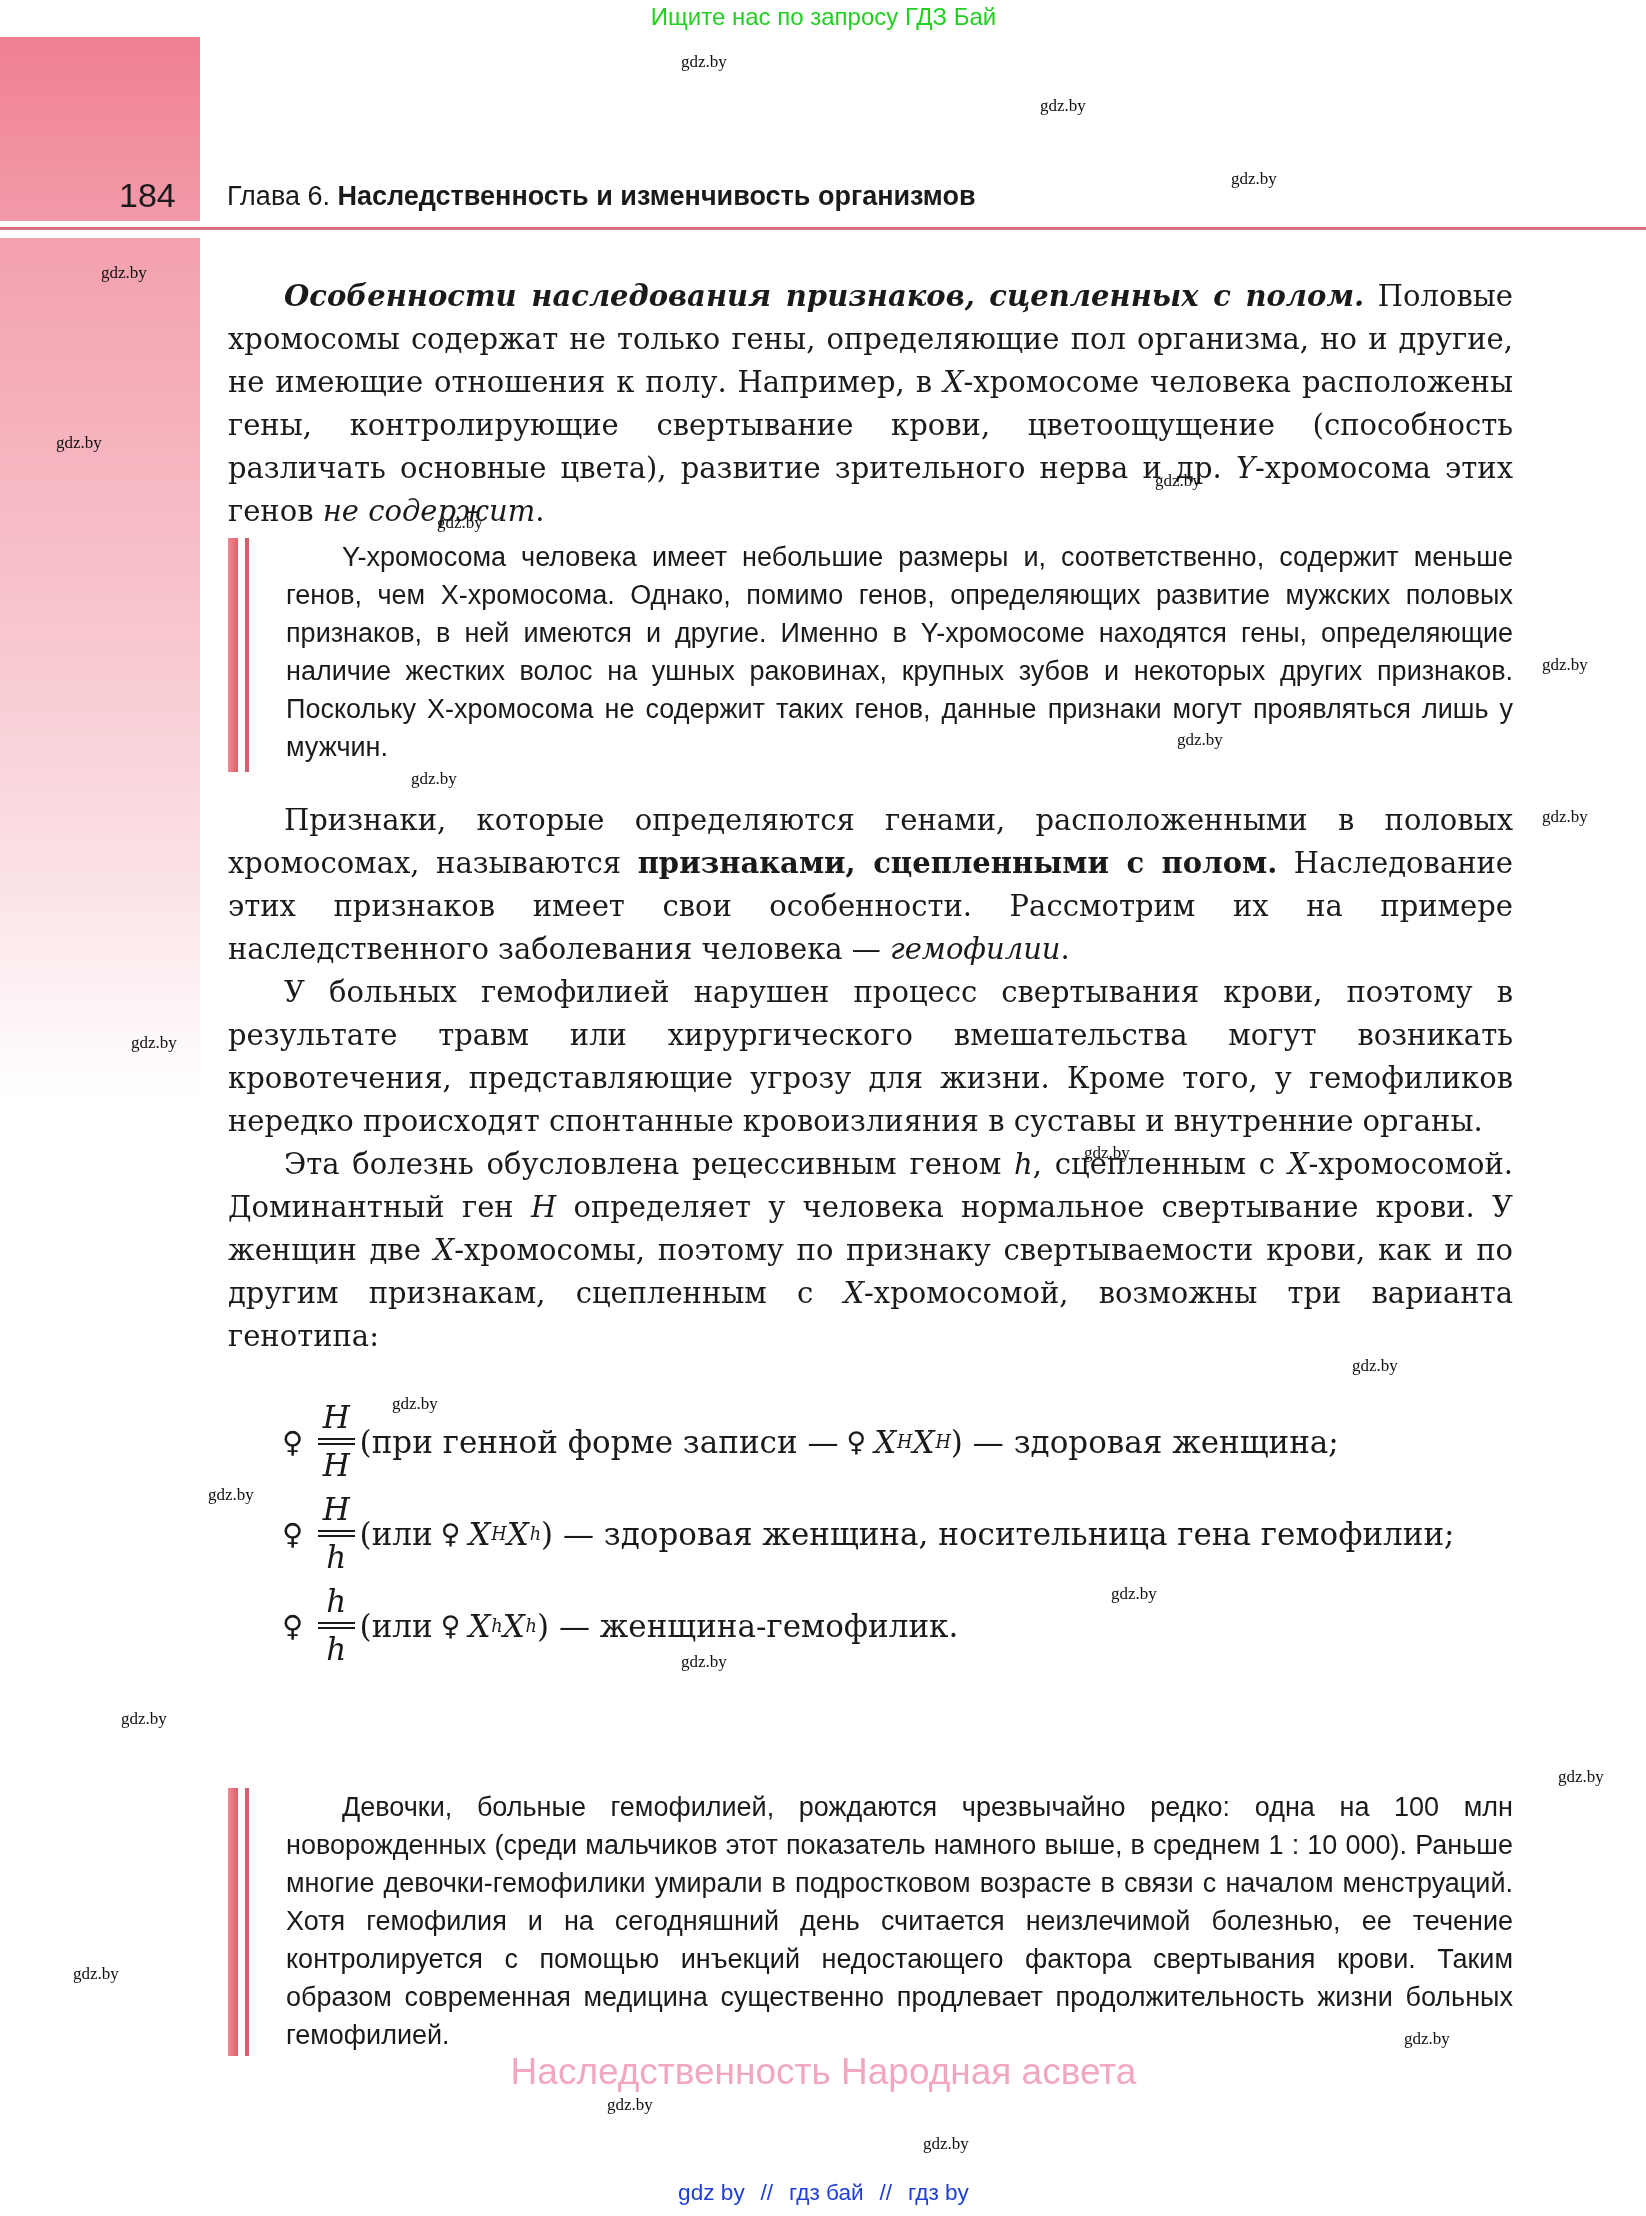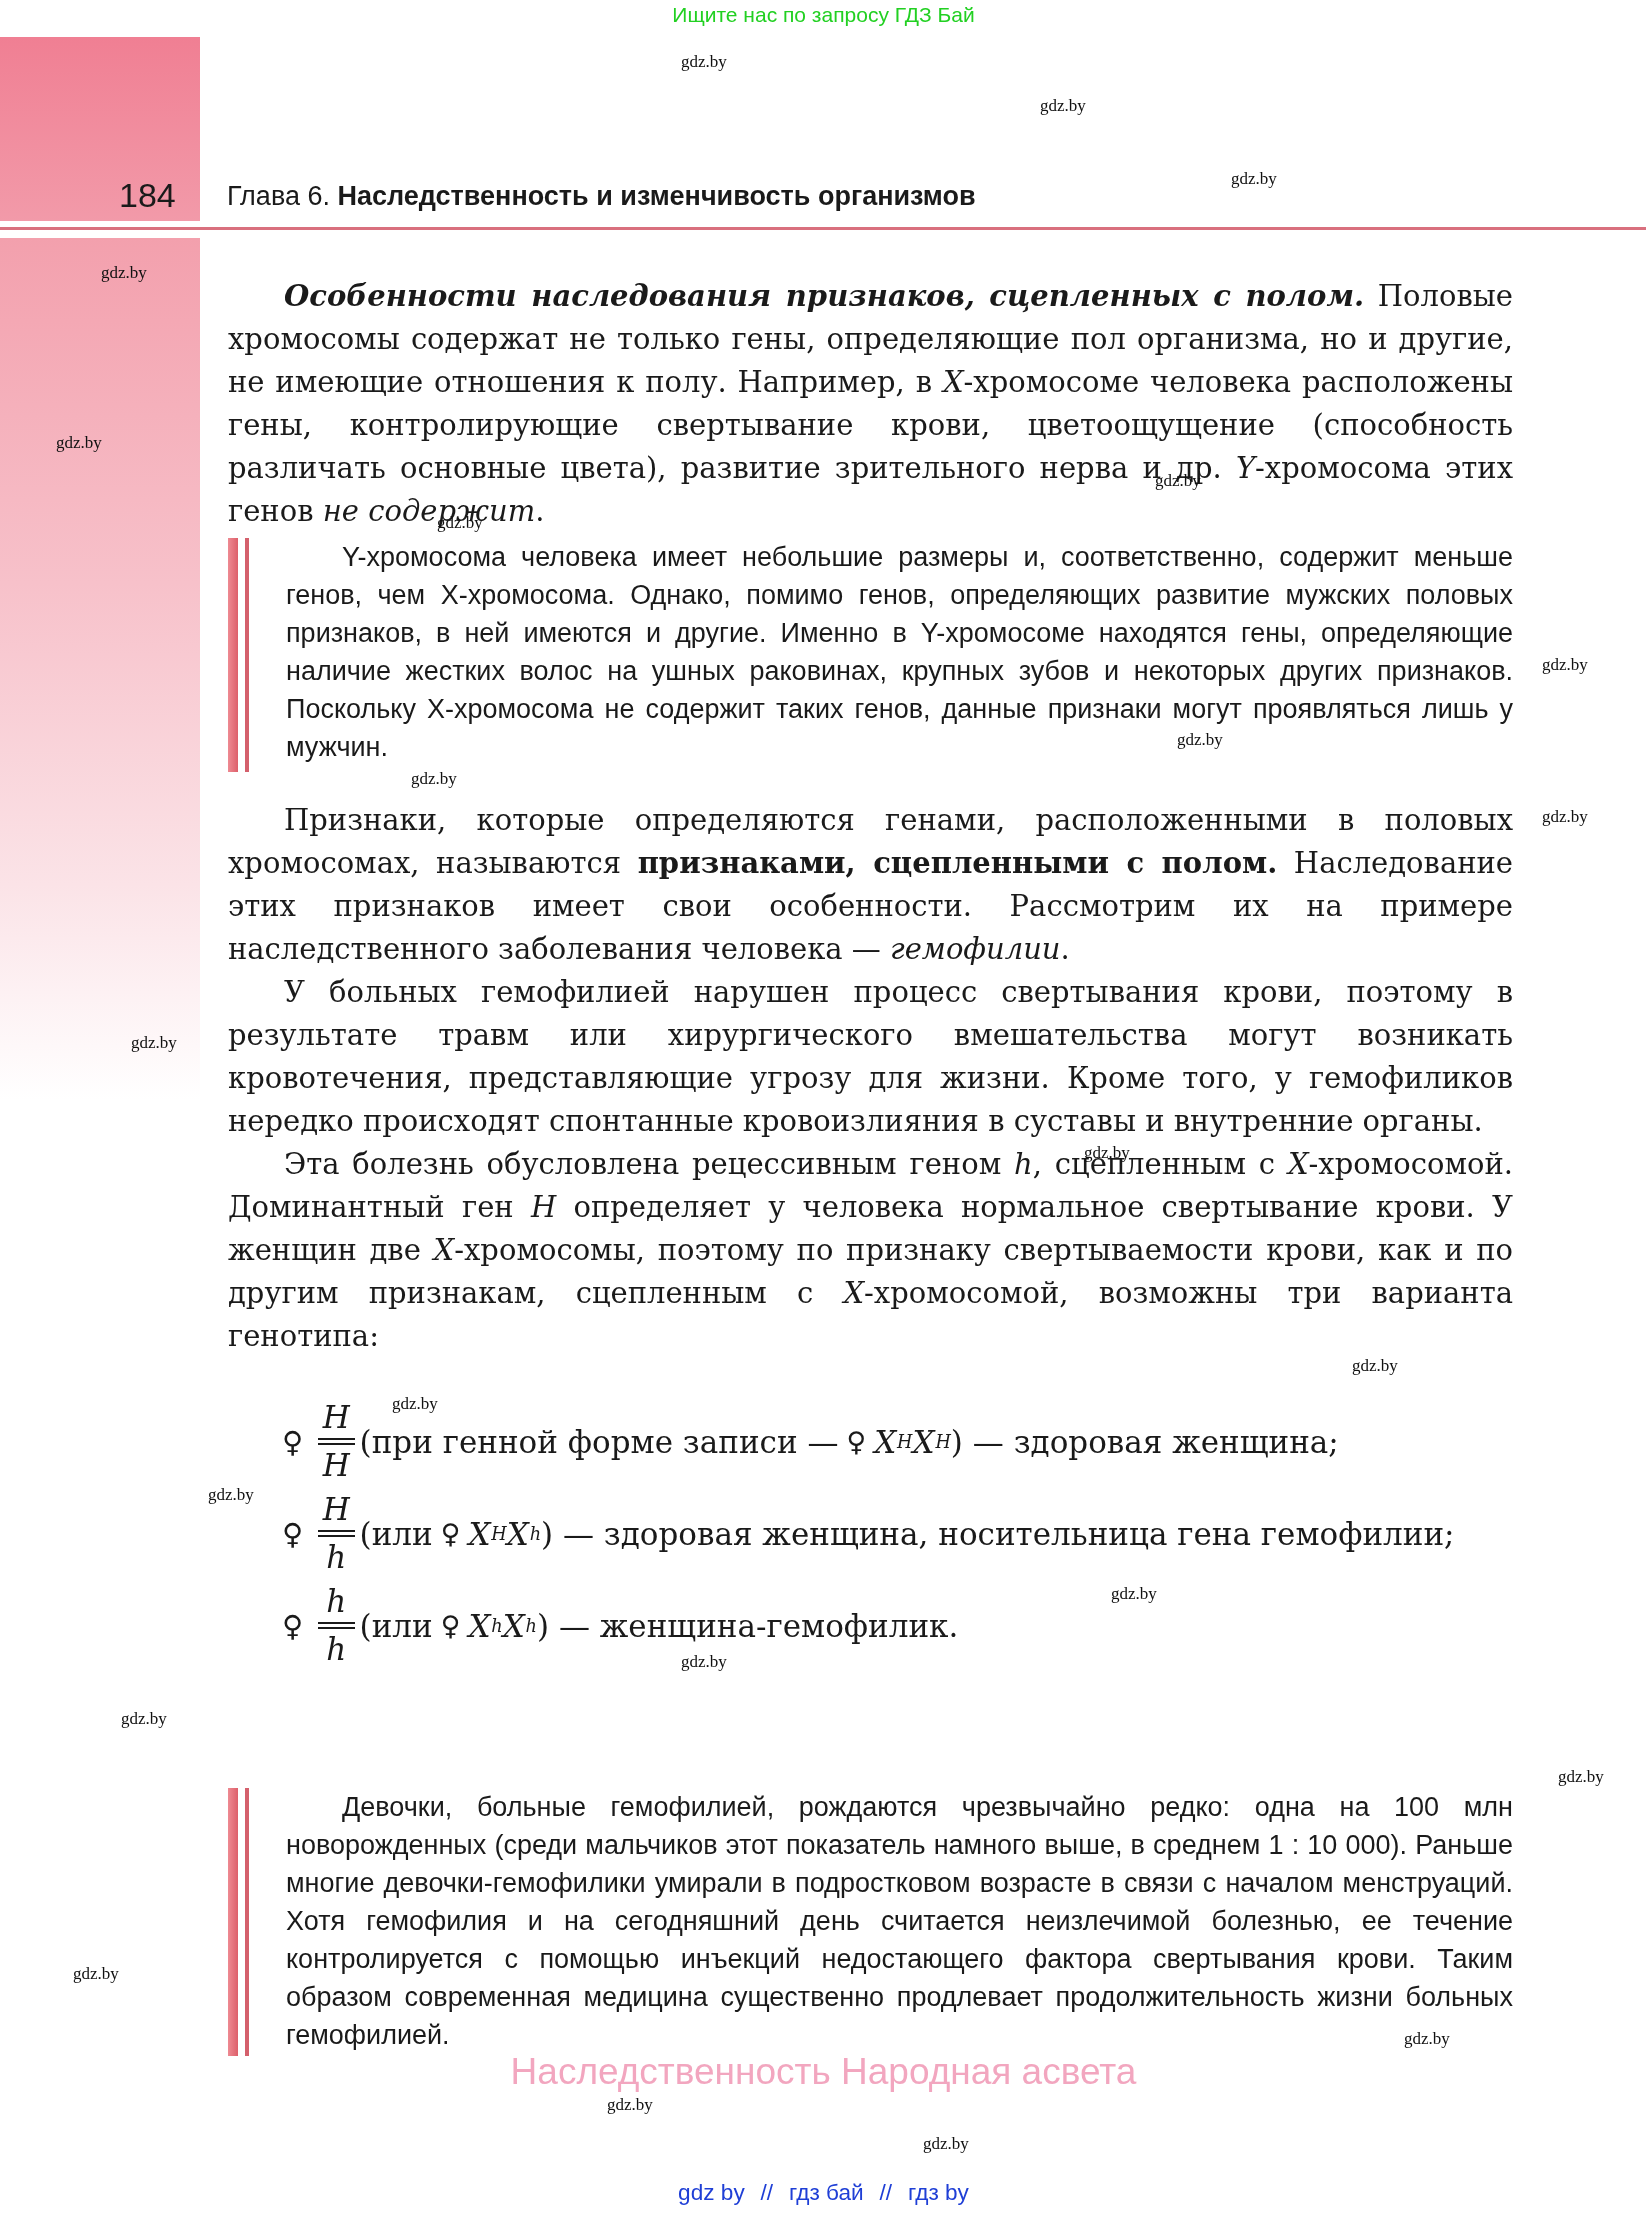--- a/index.html
+++ b/index.html
@@ -3,21 +3,21 @@
 <meta charset="utf-8">
 <style>
   html, body { margin:0; padding:0; }
   body {
     width:1647px; height:2216px; position:relative; overflow:hidden;
     background:#ffffff; color:#1a1a1a;
     font-family:"DejaVu Serif", serif;
   }
   .top-banner {
     position:absolute; top:3.2px; left:0; width:1647px; text-align:center;
-    font-family:"Liberation Sans", sans-serif; font-size:21px; color:#22d022;
+    font-family:"Liberation Sans", sans-serif; font-size:24px; color:#22d022;
   }
   .side-top {
     position:absolute; left:0; top:37px; width:200px; height:184px;
     background:linear-gradient(to bottom, #f07f93 0%, #f29aa9 100%);
   }
   .side-main {
     position:absolute; left:0; top:238px; width:200px; height:862px;
     background:linear-gradient(to bottom, #f3a0ad 0%, #f7c1ca 40%, #fbe3e7 75%, #ffffff 100%);
   }
   .page-number {

